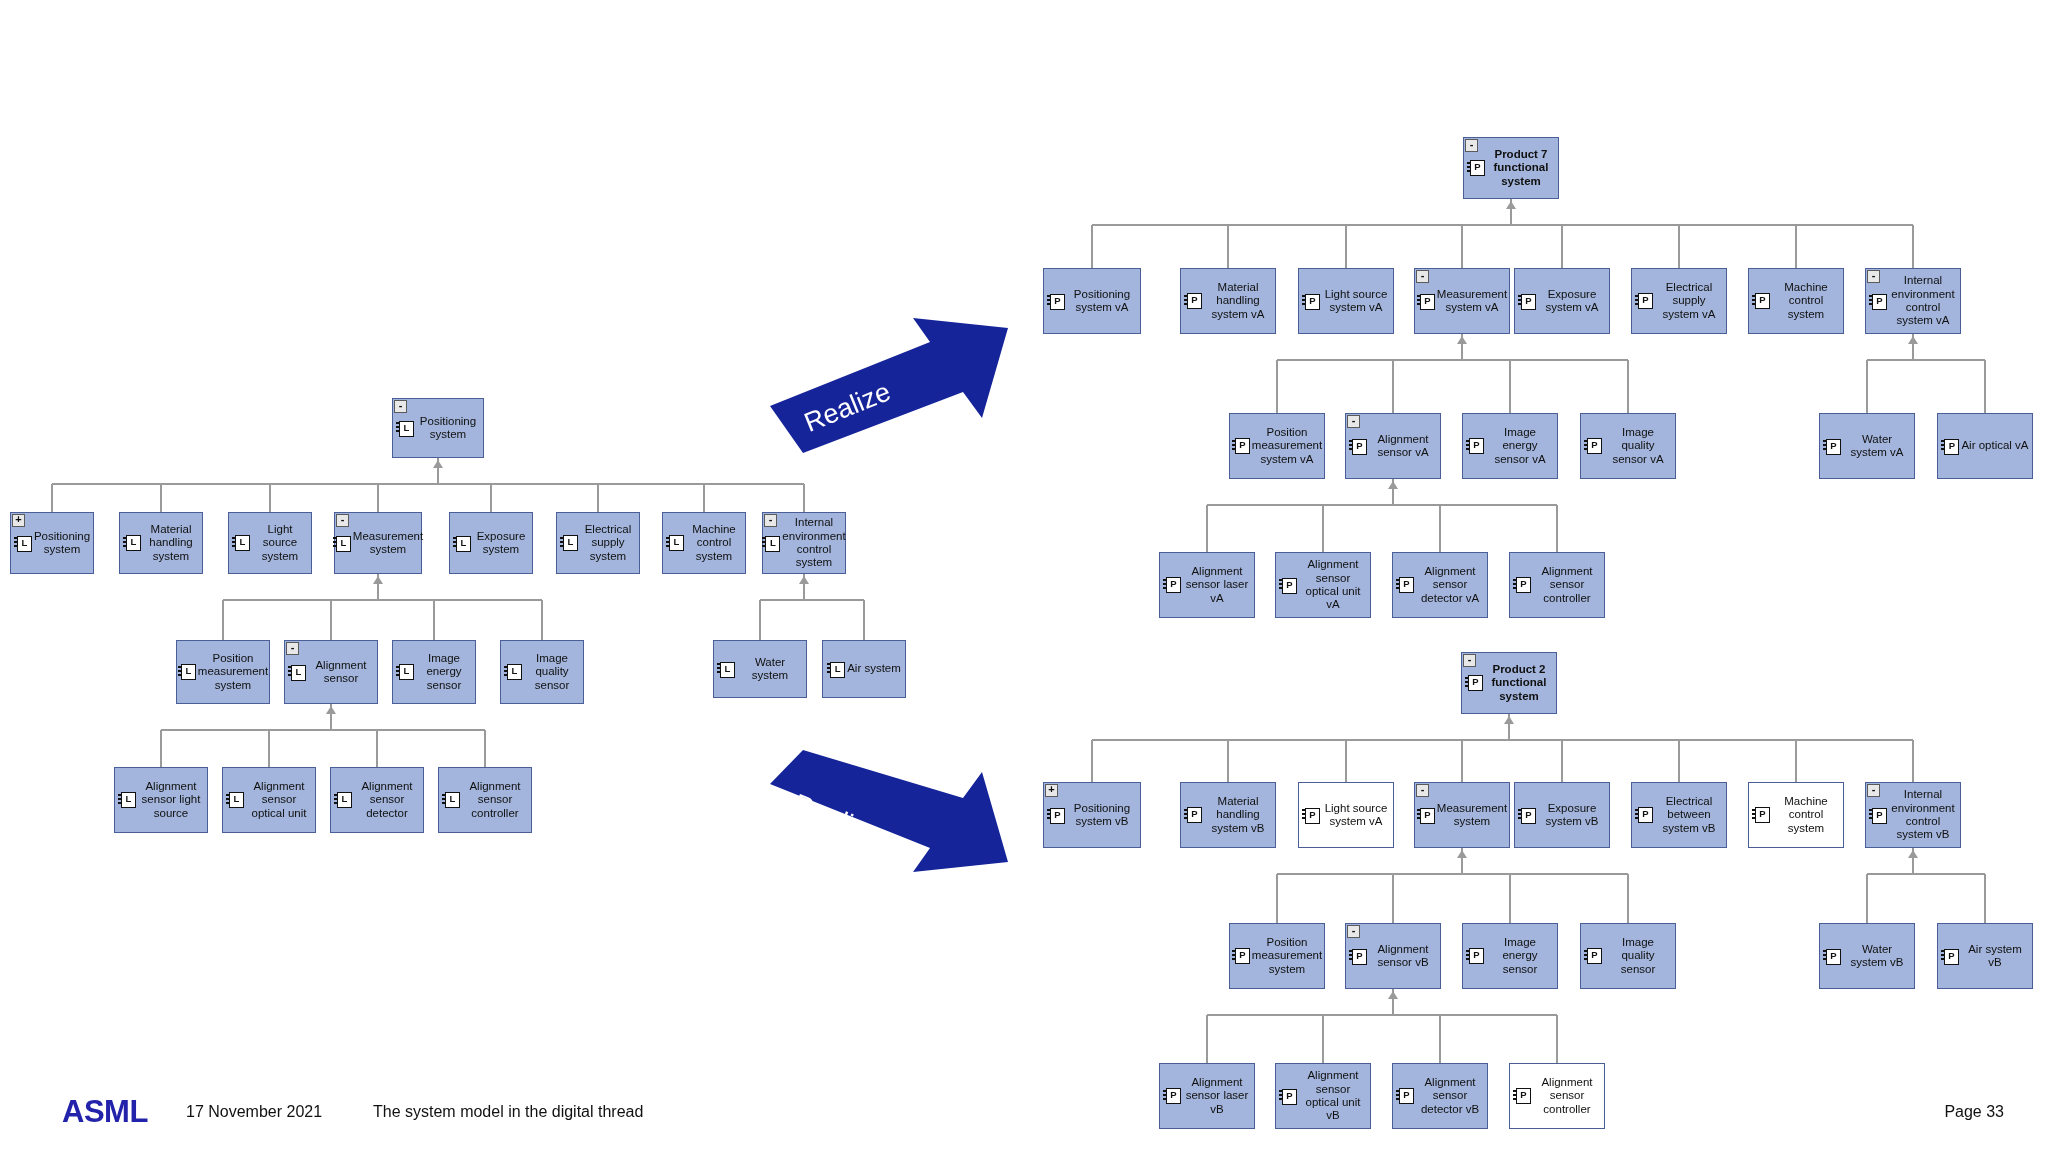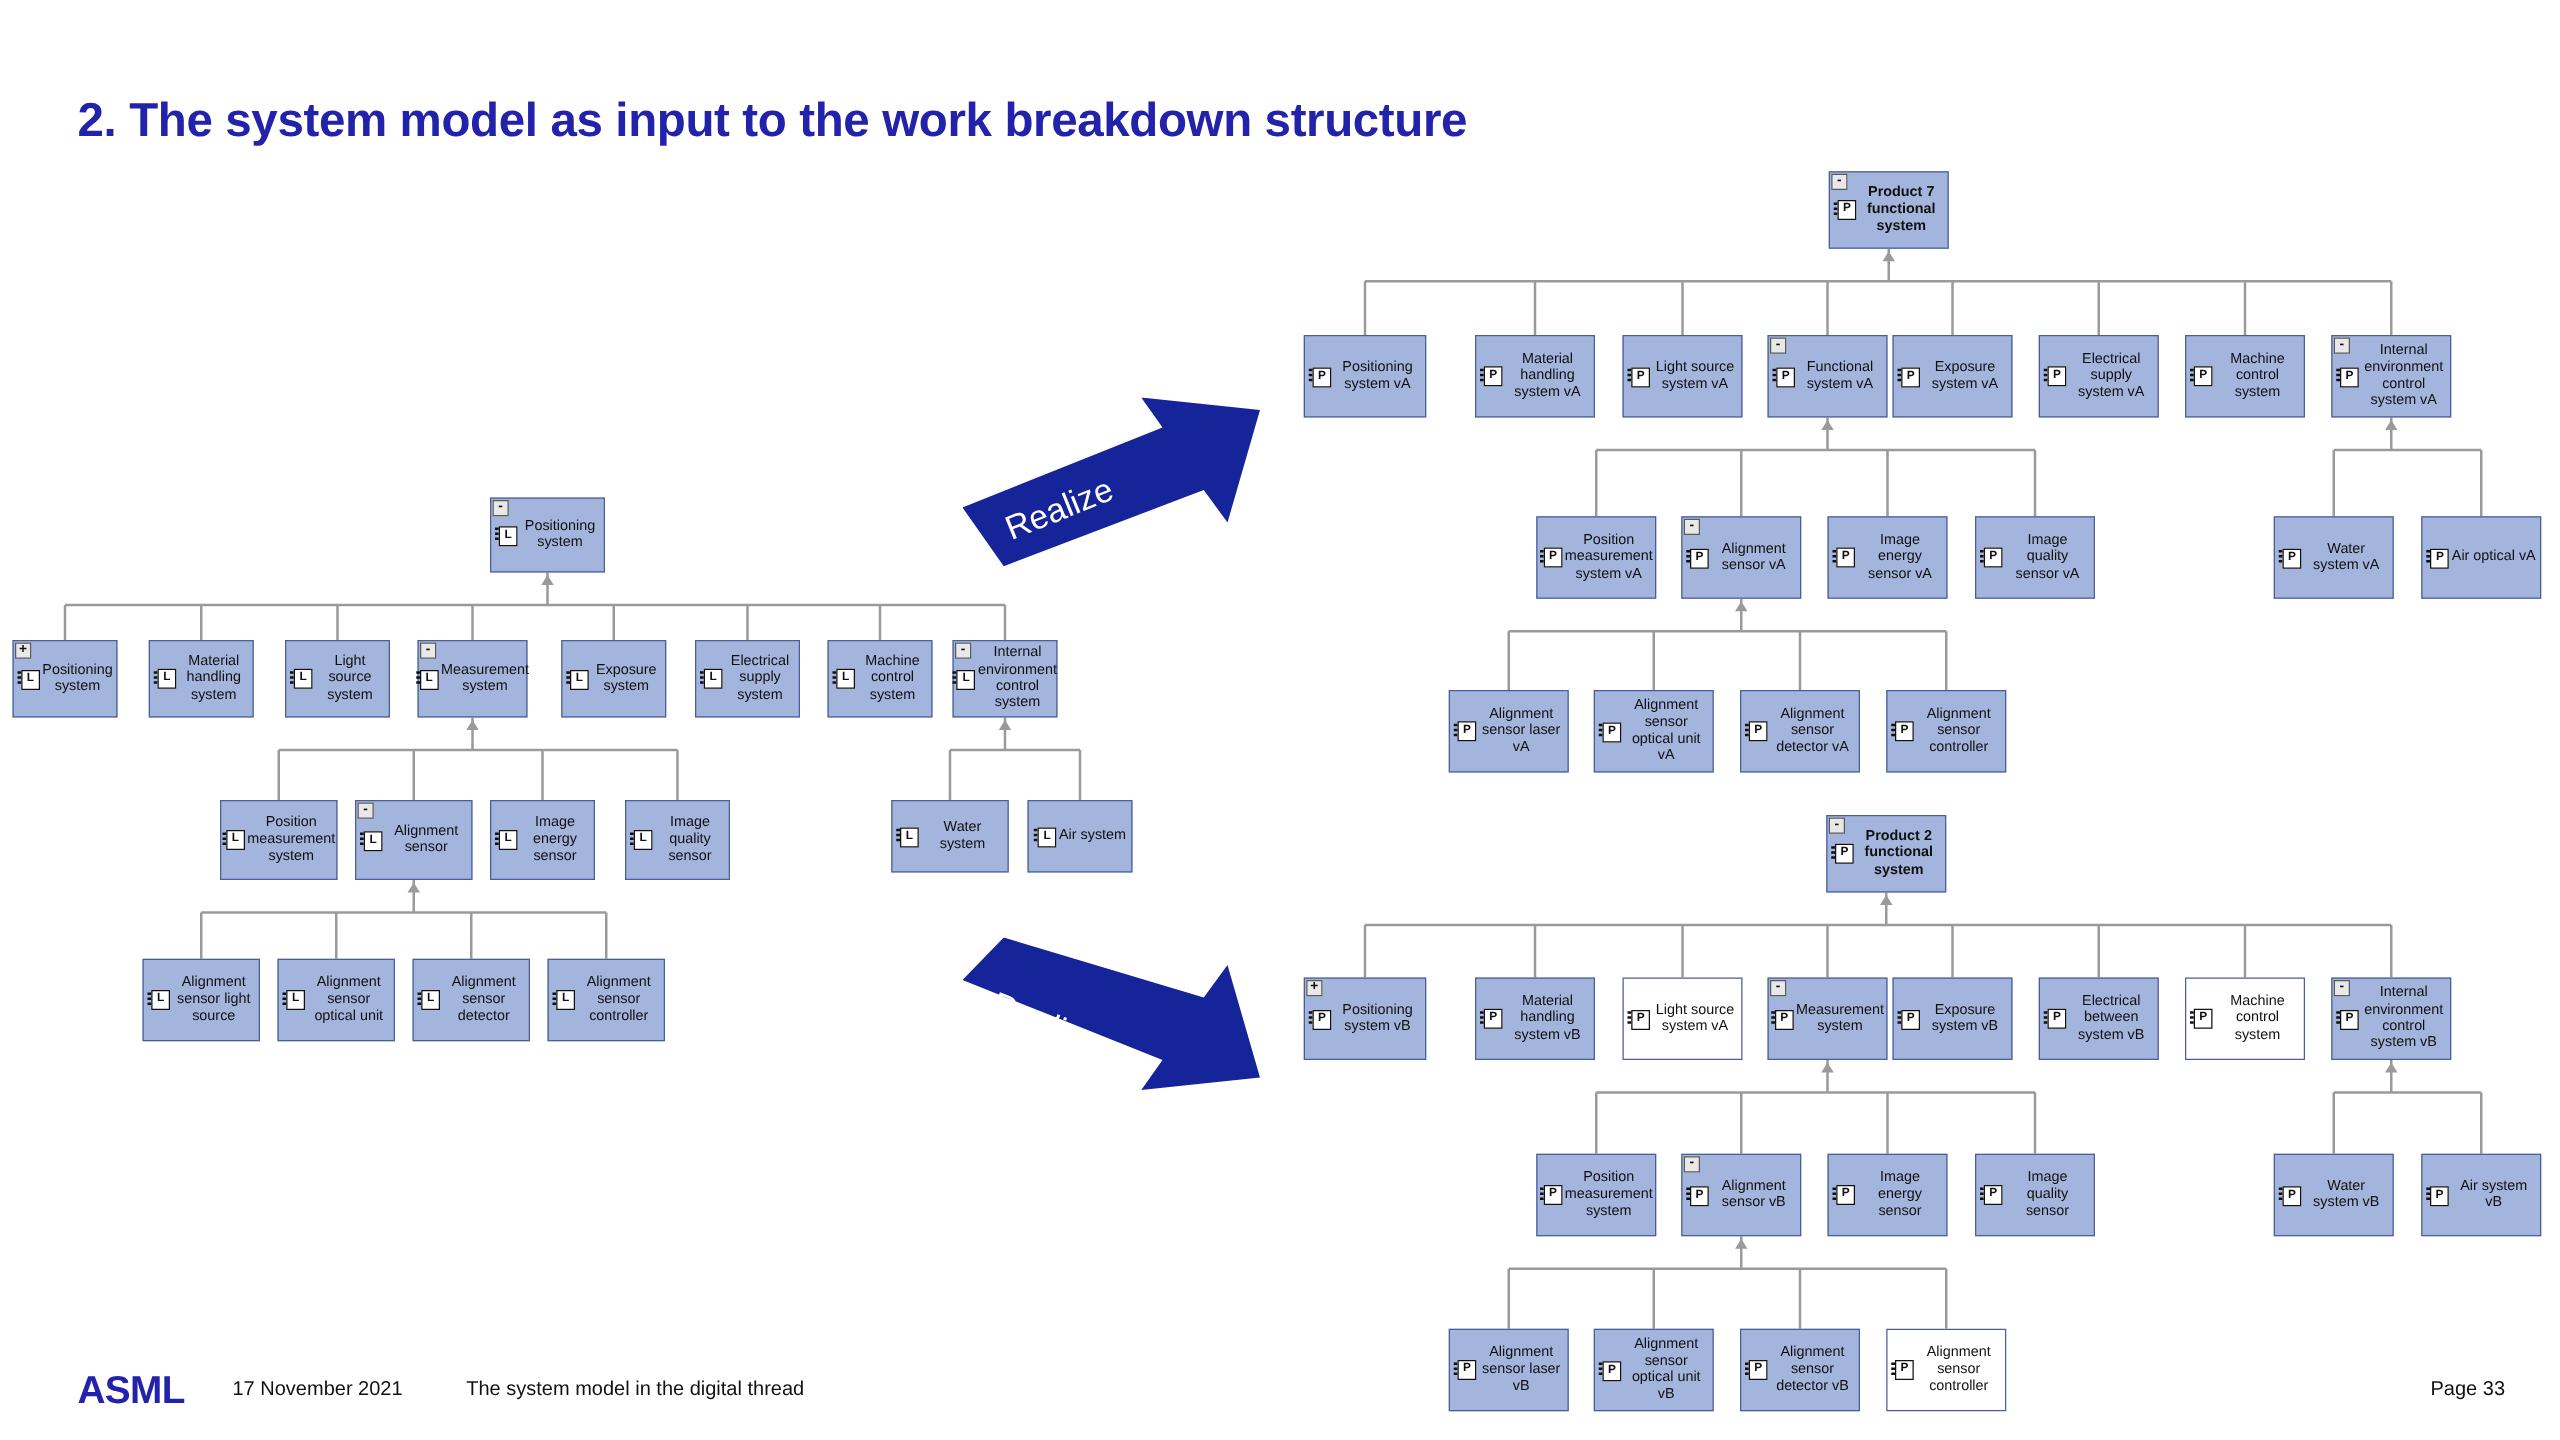--- a/index.html
+++ b/index.html
@@ -93,21 +93,20 @@
     position:absolute;color:#ffffff;font-size:27px;font-weight:normal;
     transform:rotate(-22deg);transform-origin:left top;white-space:nowrap;
   }
   .realize.down .rtext{transform:rotate(22deg);}
 </style>
 </head>
 <body>
 
 <div class="slide">
 
-  <div class="title">2. The system model as input to the work breakdown structure</div>
 
   <div id="diagram-functional">
       <div class="ln v" style="left: 437.25px; top: 458px; height: 26px;"></div>
       <div class="arrowhead" style="left: 433px; top: 460px;"></div>
       <div class="ln h" style="left: 52px; top: 483.25px; width: 752px;"></div>
       <div class="ln v" style="left: 51.25px; top: 484px; height: 28px;"></div>
       <div class="ln v" style="left: 160.25px; top: 484px; height: 28px;"></div>
       <div class="ln v" style="left: 269.25px; top: 484px; height: 28px;"></div>
       <div class="ln v" style="left: 377.25px; top: 484px; height: 28px;"></div>
       <div class="ln v" style="left: 490.25px; top: 484px; height: 28px;"></div>
@@ -475,21 +474,21 @@
         <div class="toggle">-</div>
         <div class="inner">
           <span class="stereo">
             <span class="bars">
               <i></i>
               <i></i>
               <i></i>
             </span>
             <span class="box">P</span>
           </span>
-          <span class="label">Functional system vA</span>
+          <span class="label">Measurement system vA</span>
         </div>
       </div>
       <div class="node" style="left: 1514px; top: 268px; width: 96px; height: 66px;">
         <div class="inner">
           <span class="stereo">
             <span class="bars">
               <i></i>
               <i></i>
               <i></i>
             </span>

